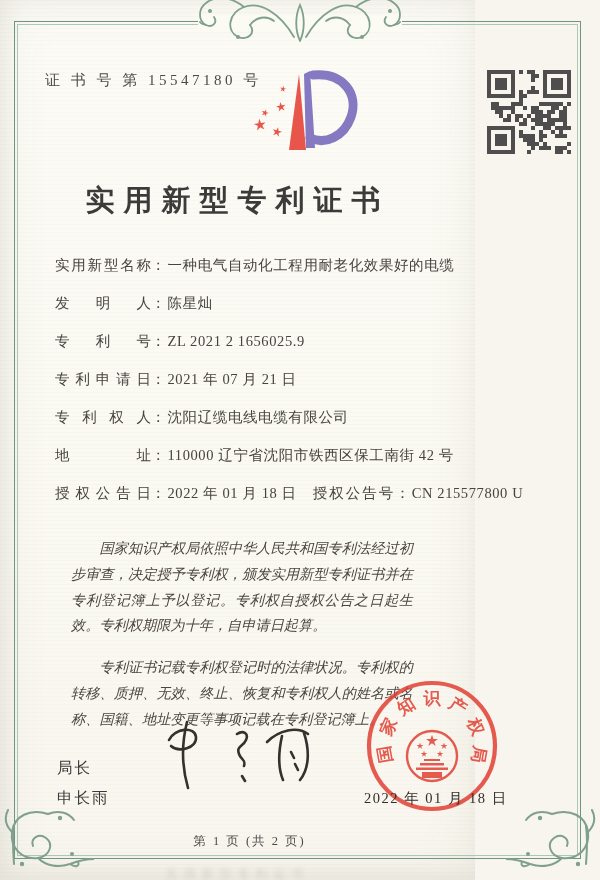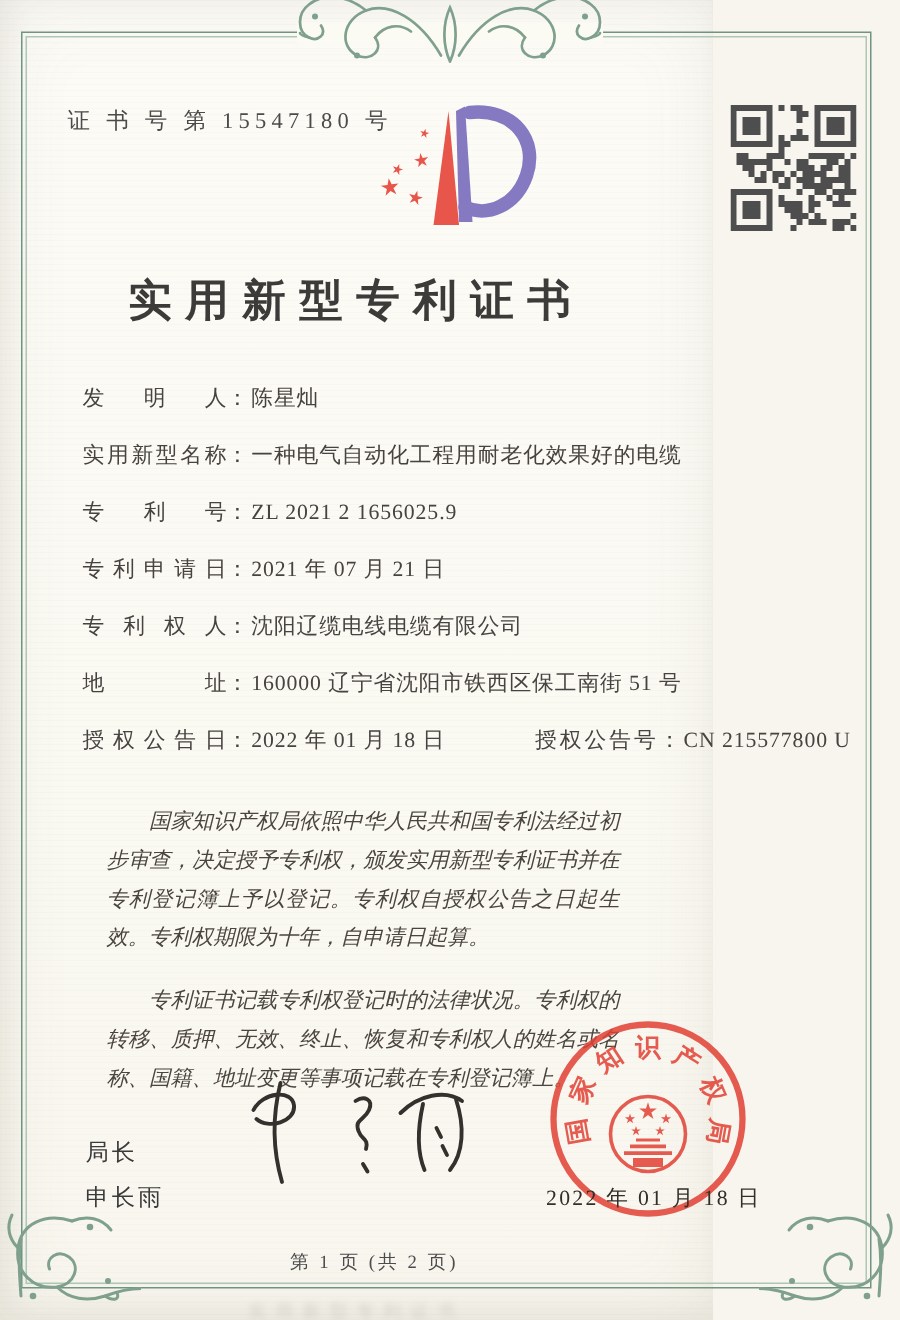--- a/index.html
+++ b/index.html
@@ -24,21 +24,21 @@
   
   .cert-no{position:absolute;left:45px;top:71px;font-size:15px;letter-spacing:3.5px;color:#4b4b4b;}
   .logo{position:absolute;left:247px;top:62px;width:112px;height:92px;}
   .qr{position:absolute;left:487px;top:70px;width:84px;height:84px;}
   .title{position:absolute;left:0;right:0;top:181px;text-align:center;
          font-size:29px;font-weight:600;letter-spacing:9px;color:#3c3b3a;}
   
   .fields{position:absolute;left:55px;right:38px;top:256px;font-size:14.5px;color:#474340;}
   .frow{height:38px;white-space:nowrap;}
   .lbl{display:inline-block;width:96px;text-align:justify;text-align-last:justify;vertical-align:top;}
-  .lbl2{display:inline-block;letter-spacing:2px;vertical-align:top;margin-left:44px;}
+  .lbl2{display:inline-block;letter-spacing:2px;vertical-align:top;}
   .colon{display:inline-block;margin-right:2px;}
   .val{letter-spacing:.6px;}
   .pair2{margin-left:16px;}
   
   .paras{position:absolute;left:55px;right:46px;top:520px;font-size:14.2px;line-height:25.8px;
          font-style:italic;color:#4a453f;text-align:justify;}
   .paras p{margin:16px;text-indent:2em;}
   
   .director{position:absolute;left:57px;top:758px;font-family:Liberation Sans, sans-serif;
             font-weight:500;font-size:15.5px;color:#3a3a3a;letter-spacing:2px;}
@@ -139,36 +139,36 @@
   <div class="qr">
     <svg id="qr-svg" width="84" height="84" viewBox="0 0 84 84">
       <path id="qr-path" fill="#4e4e4e" d="M0,0h4v4h-4zM4,0h4v4h-4zM8,0h4v4h-4zM12,0h4v4h-4zM16,0h4v4h-4zM20,0h4v4h-4zM24,0h4v4h-4zM0,4h4v4h-4zM24,4h4v4h-4zM0,8h4v4h-4zM8,8h4v4h-4zM12,8h4v4h-4zM16,8h4v4h-4zM24,8h4v4h-4zM0,12h4v4h-4zM8,12h4v4h-4zM12,12h4v4h-4zM16,12h4v4h-4zM24,12h4v4h-4zM0,16h4v4h-4zM8,16h4v4h-4zM12,16h4v4h-4zM16,16h4v4h-4zM24,16h4v4h-4zM0,20h4v4h-4zM24,20h4v4h-4zM0,24h4v4h-4zM4,24h4v4h-4zM8,24h4v4h-4zM12,24h4v4h-4zM16,24h4v4h-4zM20,24h4v4h-4zM24,24h4v4h-4zM56,0h4v4h-4zM60,0h4v4h-4zM64,0h4v4h-4zM68,0h4v4h-4zM72,0h4v4h-4zM76,0h4v4h-4zM80,0h4v4h-4zM56,4h4v4h-4zM80,4h4v4h-4zM56,8h4v4h-4zM64,8h4v4h-4zM68,8h4v4h-4zM72,8h4v4h-4zM80,8h4v4h-4zM56,12h4v4h-4zM64,12h4v4h-4zM68,12h4v4h-4zM72,12h4v4h-4zM80,12h4v4h-4zM56,16h4v4h-4zM64,16h4v4h-4zM68,16h4v4h-4zM72,16h4v4h-4zM80,16h4v4h-4zM56,20h4v4h-4zM80,20h4v4h-4zM56,24h4v4h-4zM60,24h4v4h-4zM64,24h4v4h-4zM68,24h4v4h-4zM72,24h4v4h-4zM76,24h4v4h-4zM80,24h4v4h-4zM0,56h4v4h-4zM4,56h4v4h-4zM8,56h4v4h-4zM12,56h4v4h-4zM16,56h4v4h-4zM20,56h4v4h-4zM24,56h4v4h-4zM0,60h4v4h-4zM24,60h4v4h-4zM0,64h4v4h-4zM8,64h4v4h-4zM12,64h4v4h-4zM16,64h4v4h-4zM24,64h4v4h-4zM0,68h4v4h-4zM8,68h4v4h-4zM12,68h4v4h-4zM16,68h4v4h-4zM24,68h4v4h-4zM0,72h4v4h-4zM8,72h4v4h-4zM12,72h4v4h-4zM16,72h4v4h-4zM24,72h4v4h-4zM0,76h4v4h-4zM24,76h4v4h-4zM0,80h4v4h-4zM4,80h4v4h-4zM8,80h4v4h-4zM12,80h4v4h-4zM16,80h4v4h-4zM20,80h4v4h-4zM24,80h4v4h-4zM32,0h4v4h-4zM40,0h4v4h-4zM44,0h4v4h-4zM44,4h4v4h-4zM48,4h4v4h-4zM44,8h4v4h-4zM44,16h4v4h-4zM32,20h4v4h-4zM40,20h4v4h-4zM44,20h4v4h-4zM48,20h4v4h-4zM32,24h4v4h-4zM36,24h4v4h-4zM32,28h4v4h-4zM4,32h4v4h-4zM8,32h4v4h-4zM24,32h4v4h-4zM28,32h4v4h-4zM32,32h4v4h-4zM52,32h4v4h-4zM56,32h4v4h-4zM60,32h4v4h-4zM64,32h4v4h-4zM68,32h4v4h-4zM72,32h4v4h-4zM80,32h4v4h-4zM4,36h4v4h-4zM8,36h4v4h-4zM12,36h4v4h-4zM16,36h4v4h-4zM20,36h4v4h-4zM24,36h4v4h-4zM36,36h4v4h-4zM44,36h4v4h-4zM48,36h4v4h-4zM64,36h4v4h-4zM68,36h4v4h-4zM76,36h4v4h-4zM8,40h4v4h-4zM12,40h4v4h-4zM24,40h4v4h-4zM44,40h4v4h-4zM48,40h4v4h-4zM52,40h4v4h-4zM60,40h4v4h-4zM64,40h4v4h-4zM72,40h4v4h-4zM76,40h4v4h-4zM12,44h4v4h-4zM20,44h4v4h-4zM28,44h4v4h-4zM32,44h4v4h-4zM40,44h4v4h-4zM48,44h4v4h-4zM52,44h4v4h-4zM56,44h4v4h-4zM60,44h4v4h-4zM72,44h4v4h-4zM76,44h4v4h-4zM16,48h4v4h-4zM20,48h4v4h-4zM28,48h4v4h-4zM36,48h4v4h-4zM44,48h4v4h-4zM48,48h4v4h-4zM52,48h4v4h-4zM60,48h4v4h-4zM64,48h4v4h-4zM68,48h4v4h-4zM72,48h4v4h-4zM76,48h4v4h-4zM32,52h4v4h-4zM36,52h4v4h-4zM48,52h4v4h-4zM52,52h4v4h-4zM56,52h4v4h-4zM60,52h4v4h-4zM64,52h4v4h-4zM76,52h4v4h-4zM44,56h4v4h-4zM56,56h4v4h-4zM60,56h4v4h-4zM68,56h4v4h-4zM72,56h4v4h-4zM76,56h4v4h-4zM80,56h4v4h-4zM32,60h4v4h-4zM52,60h4v4h-4zM64,60h4v4h-4zM72,60h4v4h-4zM32,64h4v4h-4zM36,64h4v4h-4zM40,64h4v4h-4zM44,64h4v4h-4zM52,64h4v4h-4zM56,64h4v4h-4zM68,64h4v4h-4zM72,64h4v4h-4zM76,64h4v4h-4zM36,68h4v4h-4zM40,68h4v4h-4zM44,68h4v4h-4zM52,68h4v4h-4zM40,72h4v4h-4zM44,72h4v4h-4zM48,72h4v4h-4zM56,72h4v4h-4zM80,72h4v4h-4zM44,76h4v4h-4zM52,76h4v4h-4zM56,76h4v4h-4zM60,76h4v4h-4zM68,76h4v4h-4zM72,76h4v4h-4zM76,76h4v4h-4zM40,80h4v4h-4zM68,80h4v4h-4zM72,80h4v4h-4zM80,80h4v4h-4z"></path>
     </svg>
   </div>
 
   <div class="title">实用新型专利证书</div>
 
   <div class="fields">
     <div class="frow">
+      <span class="lbl">实用新型名称</span><span class="colon">：</span><span class="val">一种电气自动化工程用耐老化效果好的电缆</span>
+    </div>
+    <div class="frow">
       <span class="lbl">发明人</span><span class="colon">：</span><span class="val">陈星灿</span>
     </div>
     <div class="frow">
-      <span class="lbl">实用新型名称</span><span class="colon">：</span><span class="val">一种电气自动化工程用耐老化效果好的电缆</span>
-    </div>
-    <div class="frow">
       <span class="lbl">专利号</span><span class="colon">：</span><span class="val">ZL 2021 2 1656025.9</span>
     </div>
     <div class="frow">
       <span class="lbl">专利申请日</span><span class="colon">：</span><span class="val">2021 年 07 月 21 日</span>
     </div>
     <div class="frow">
       <span class="lbl">专利权人</span><span class="colon">：</span><span class="val">沈阳辽缆电线电缆有限公司</span>
     </div>
     <div class="frow">
-      <span class="lbl">地址</span><span class="colon">：</span><span class="val">160000 辽宁省沈阳市铁西区保工南街 51 号</span>
+      <span class="lbl">地址</span><span class="colon">：</span><span class="val">110000 辽宁省沈阳市铁西区保工南街 42 号</span>
     </div>
     <div class="frow">
       <span class="lbl">授权公告日</span><span class="colon">：</span><span class="val">2022 年 01 月 18 日</span><span class="pair2"><span class="lbl2">授权公告号</span><span class="colon">：</span><span class="val">CN 215577800 U</span></span>
     </div>
   </div>
 
   <div class="paras">
     <p>国家知识产权局依照中华人民共和国专利法经过初步审查，决定授予专利权，颁发实用新型专利证书并在专利登记簿上予以登记。专利权自授权公告之日起生效。专利权期限为十年，自申请日起算。</p>
     <p>专利证书记载专利权登记时的法律状况。专利权的转移、质押、无效、终止、恢复和专利权人的姓名或名称、国籍、地址变更等事项记载在专利登记簿上。</p>
   </div>

